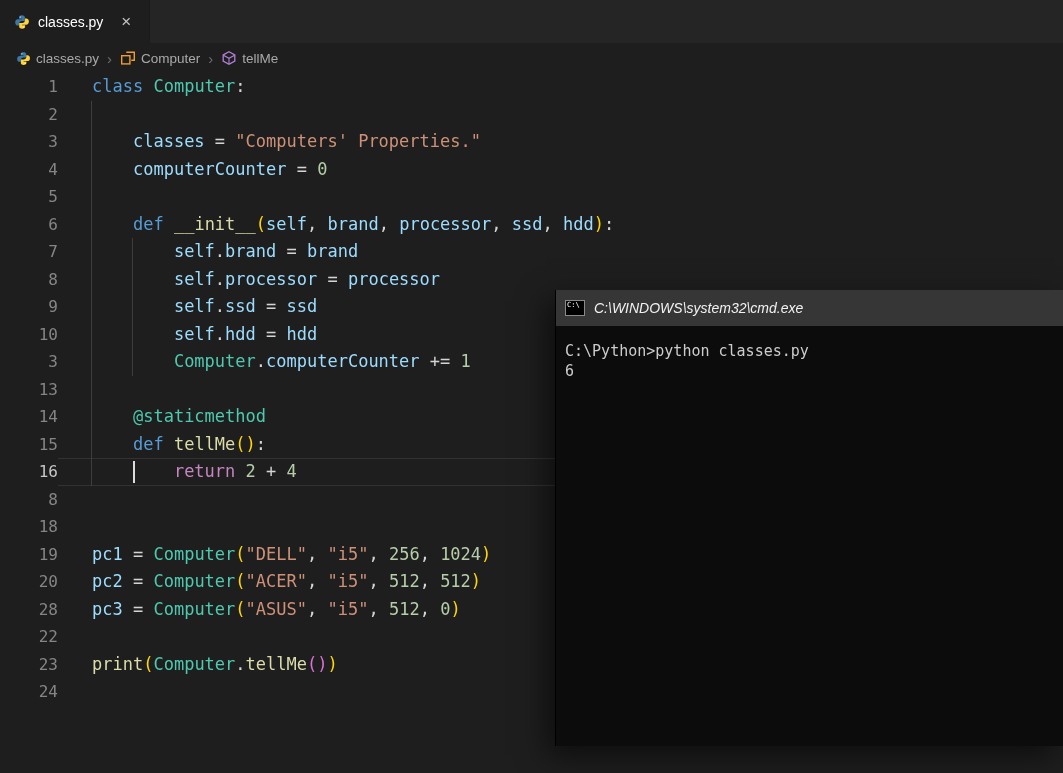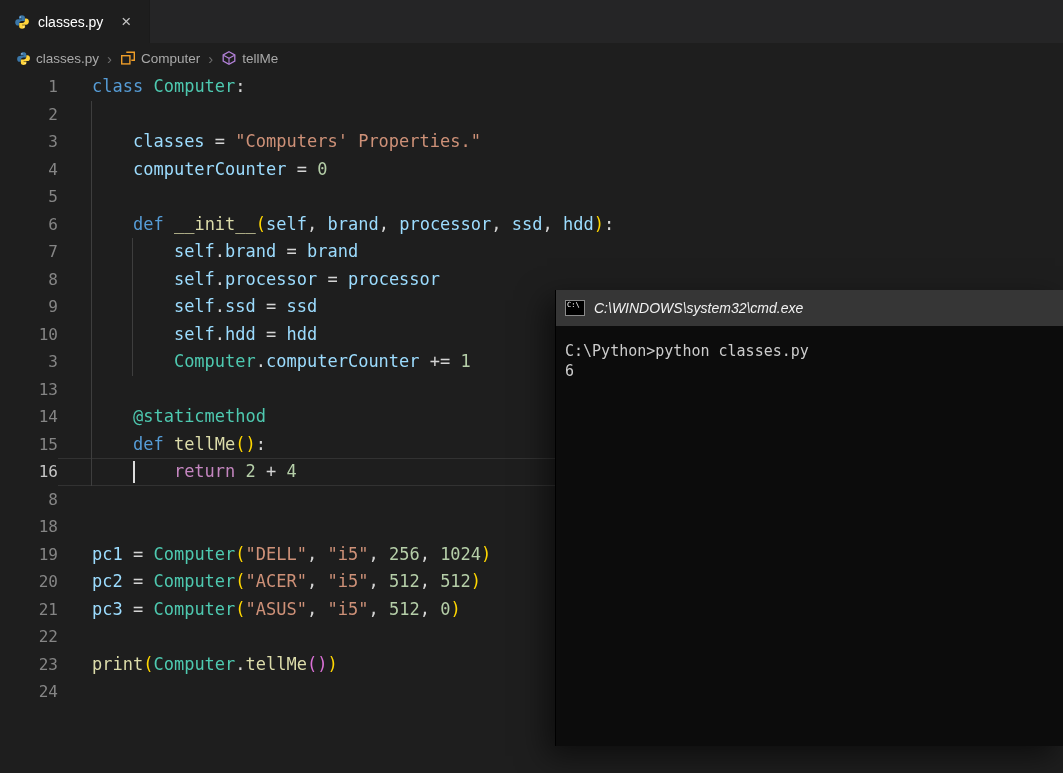--- a/index.html
+++ b/index.html
@@ -190,21 +190,21 @@
       </div>
       <div class="line">
         <div class="gutter">19</div>
         <div class="code"><span style="color: rgb(156, 220, 254);">pc1</span><span style="color: rgb(212, 212, 212);"> = </span><span style="color: rgb(78, 201, 176);">Computer</span><span style="color: rgb(255, 215, 0);">(</span><span style="color: rgb(206, 145, 120);">"DELL"</span><span style="color: rgb(212, 212, 212);">, </span><span style="color: rgb(206, 145, 120);">"i5"</span><span style="color: rgb(212, 212, 212);">, </span><span style="color: rgb(181, 206, 168);">256</span><span style="color: rgb(212, 212, 212);">, </span><span style="color: rgb(181, 206, 168);">1024</span><span style="color: rgb(255, 215, 0);">)</span></div>
       </div>
       <div class="line">
         <div class="gutter">20</div>
         <div class="code"><span style="color: rgb(156, 220, 254);">pc2</span><span style="color: rgb(212, 212, 212);"> = </span><span style="color: rgb(78, 201, 176);">Computer</span><span style="color: rgb(255, 215, 0);">(</span><span style="color: rgb(206, 145, 120);">"ACER"</span><span style="color: rgb(212, 212, 212);">, </span><span style="color: rgb(206, 145, 120);">"i5"</span><span style="color: rgb(212, 212, 212);">, </span><span style="color: rgb(181, 206, 168);">512</span><span style="color: rgb(212, 212, 212);">, </span><span style="color: rgb(181, 206, 168);">512</span><span style="color: rgb(255, 215, 0);">)</span></div>
       </div>
       <div class="line">
-        <div class="gutter">21</div>
+        <div class="gutter">28</div>
         <div class="code"><span style="color: rgb(156, 220, 254);">pc3</span><span style="color: rgb(212, 212, 212);"> = </span><span style="color: rgb(78, 201, 176);">Computer</span><span style="color: rgb(255, 215, 0);">(</span><span style="color: rgb(206, 145, 120);">"ASUS"</span><span style="color: rgb(212, 212, 212);">, </span><span style="color: rgb(206, 145, 120);">"i5"</span><span style="color: rgb(212, 212, 212);">, </span><span style="color: rgb(181, 206, 168);">512</span><span style="color: rgb(212, 212, 212);">, </span><span style="color: rgb(181, 206, 168);">0</span><span style="color: rgb(255, 215, 0);">)</span></div>
       </div>
       <div class="line">
         <div class="gutter">22</div>
         <div class="code"></div>
       </div>
       <div class="line">
         <div class="gutter">23</div>
         <div class="code"><span style="color: rgb(220, 220, 170);">print</span><span style="color: rgb(255, 215, 0);">(</span><span style="color: rgb(78, 201, 176);">Computer</span><span style="color: rgb(212, 212, 212);">.</span><span style="color: rgb(220, 220, 170);">tellMe</span><span style="color: rgb(218, 112, 214);">(</span><span style="color: rgb(218, 112, 214);">)</span><span style="color: rgb(255, 215, 0);">)</span></div>
       </div>

